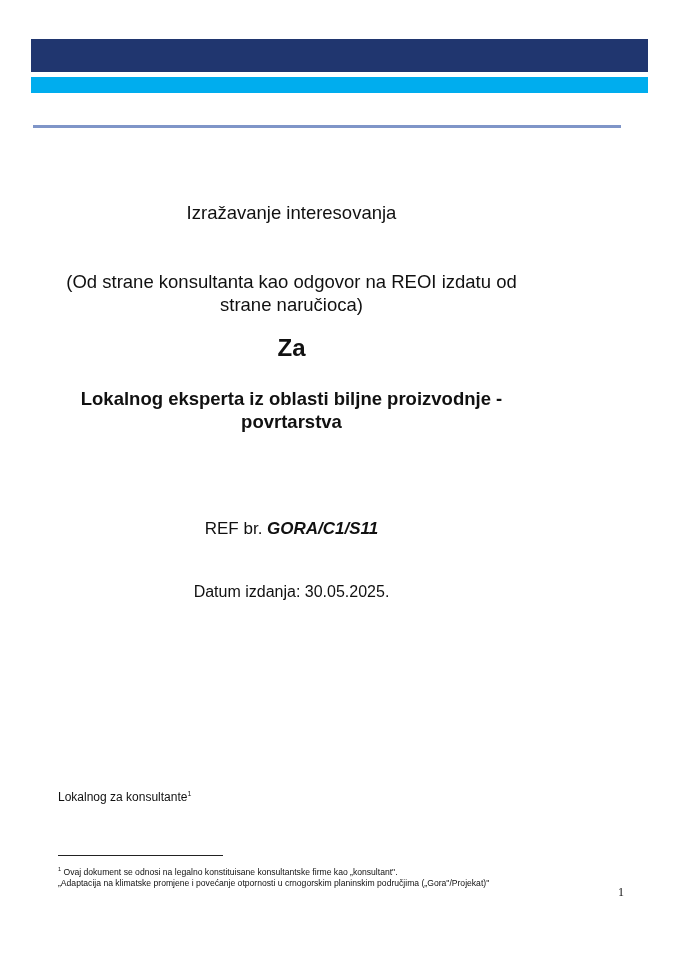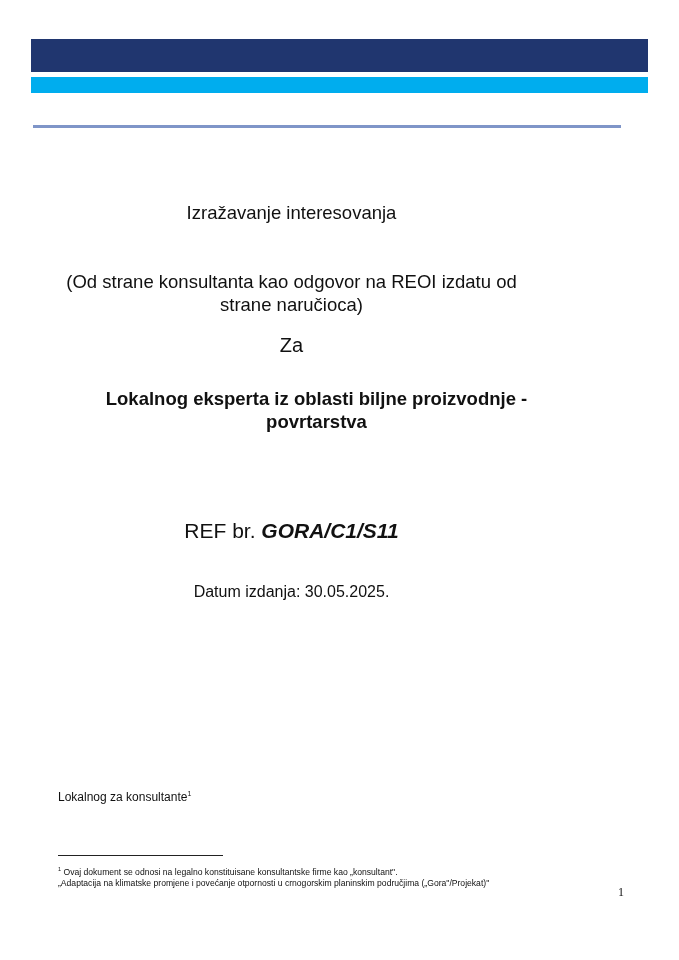--- a/index.html
+++ b/index.html
@@ -6,23 +6,23 @@
     body {
       width: 679px; height: 960px; background: #ffffff; position: relative;
       font-family: "Liberation Sans", sans-serif; color: #111111; overflow: hidden;
     }
     .band-dark { position: absolute; left: 31px; top: 39px; width: 617px; height: 33px; background: #20366f; }
     .band-light { position: absolute; left: 31px; top: 77px; width: 617px; height: 16px; background: #00adee; }
     .thin-rule { position: absolute; left: 33px; top: 125px; width: 588px; height: 3px; background: #7f95c8; }
     .center { position: absolute; left: 0; width: 583px; text-align: center; }
     .title { top: 202px; font-size: 18.5px; }
     .subtitle { top: 258px; font-size: 18.5px; line-height: 23px; padding: 0 55px; box-sizing: border-box; margin-top: 12px; }
-    .za { top: 334px; font-size: 20px; }
-    .subject { top: 387px; font-size: 18.5px; font-weight: bold; line-height: 23px; padding: 0 70px; box-sizing: border-box; margin-left: 25px; }
-    .ref { top: 519px; font-size: 21px; }
+    .za { top: 334px; font-size: 24px; font-weight: bold; }
+    .subject { top: 387px; font-size: 18.5px; font-weight: bold; line-height: 23px; padding: 0 70px; box-sizing: border-box; }
+    .ref { top: 519px; font-size: 17px; }
     .ref b { font-style: italic; font-weight: bold; }
     .date { top: 583px; font-size: 16px; }
     .instructions { position: absolute; left: 58px; top: 790px; font-size: 12px; }
     .instructions sup { font-size: 7px; }
     .fn-rule { position: absolute; left: 58px; top: 855px; width: 165px; height: 1px; background: #222; }
     .footnotes { position: absolute; left: 58px; top: 864px; font-size: 8.6px; line-height: 11px; width: 600px; }
     .footnotes sup { font-size: 5.5px; }
     .page-num { position: absolute; left: 618px; top: 885px; font-family: "Liberation Serif", serif; font-size: 12px; }
   </style>
 </head>

